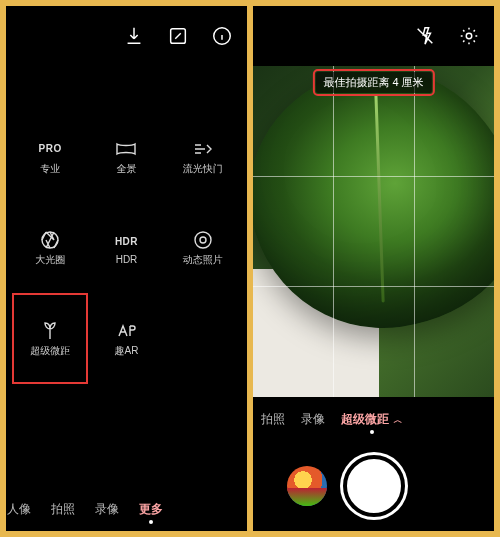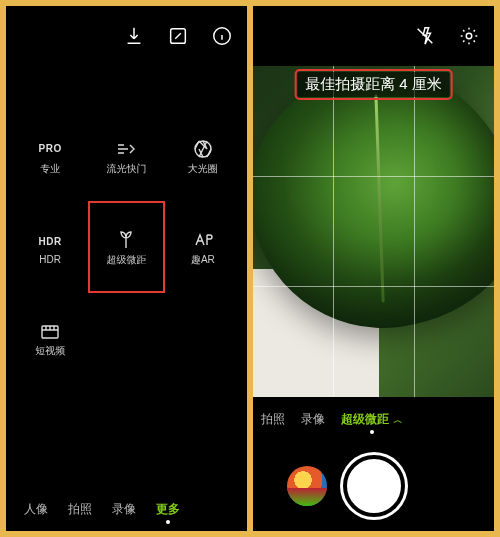--- a/index.html
+++ b/index.html
@@ -12,37 +12,37 @@
   .topicon { width: 22px; height: 22px; display: flex; align-items: center; justify-content: center; }
   .topicon svg { width: 22px; height: 22px; stroke: #fff; fill: none; stroke-width: 1.6; }
   
   .grid { flex: 1; display: grid; grid-template-columns: repeat(3,1fr); grid-template-rows: repeat(4,1fr); padding: 48px 10px 16px; gap: 8px; }
   .mode { display: flex; flex-direction: column; align-items: center; justify-content: center; color: #ccc; font-size: 10px; gap: 0; }
   .mode .ic { width: 26px; height: 26px; display: flex; align-items: center; justify-content: center; }
   .mode .ic svg { width: 24px; height: 24px; stroke: #ddd; fill: none; stroke-width: 1.4; }
   .mode .txtic { color: #ddd; font-size: 10px; font-weight: 700; letter-spacing: 0.5px; }
   .mode.hl { outline: 2px solid #e53935; outline-offset: 2px; }
   
-  .tabs { height: 44px; display: flex; align-items: center; gap: 20px; padding: 0 18px; font-size: 12px; color: #bbb; }
-  .tabs .tab.active { color: #84cc16; font-weight: 600; position: relative; }
+  .tabs { height: 44px; display: flex; align-items: center; gap: 20px; padding: 0 1px; font-size: 12px; color: #bbb; }
+  .tabs .tab.active { color: #fca5a5; font-weight: 600; position: relative; }
   .tabs .tab.active::after { content:""; position:absolute; left:50%; transform:translateX(-50%); bottom:-6px; width:4px; height:4px; background:#fff; border-radius:50%; }
   .tabs .tab .chev { font-size: 9px; margin-left:2px;}
   
   .viewfinder { position: relative; flex: 1; background: linear-gradient(135deg,#1a3315,#2d5020 40%,#4c7a2f 60%,#2b4b1e); overflow:hidden; }
   .leaf { position:absolute; inset:-20px; }
   .leaf-main { position:absolute; top:6%; left:6%; width:95%; height:70%; background: radial-gradient(ellipse 60% 55% at 55% 45%, #5fa338 0%, #3e7b22 40%, #255015 70%, #173810 100%); border-radius: 50% 50% 50% 50% / 48% 60% 40% 52%; transform: rotate(-8deg); box-shadow: inset -20px -30px 50px rgba(0,0,0,.35), 0 10px 30px rgba(0,0,0,.4); }
   .leaf-main::before{content:"";position:absolute;top:10%;left:48%;width:3px;height:80%;background:linear-gradient(#9fd06a,#356218);transform:rotate(6deg);border-radius:3px;}
   .pot { position:absolute; bottom:-5%; left:2%; width:50%; height:45%; background:#ece9e2; border-radius:6px 6px 40% 40%/6px 6px 18% 18%; }
   .gridlines { position:absolute; inset:0; }
   .gridlines::before,.gridlines::after{content:"";position:absolute;background:rgba(255,255,255,.55);}
   .gl-v1{position:absolute;left:33.3%;top:0;width:1px;height:100%;background:rgba(255,255,255,.55);}
   .gl-v2{position:absolute;left:66.6%;top:0;width:1px;height:100%;background:rgba(255,255,255,.55);}
   .gl-h1{position:absolute;top:33.3%;left:0;height:1px;width:100%;background:rgba(255,255,255,.55);}
   .gl-h2{position:absolute;top:66.6%;left:0;height:1px;width:100%;background:rgba(255,255,255,.55);}
-  .tip { position:absolute; top:6px; left:50%; transform:translateX(-50%); background:rgba(0,0,0,.6); color:#fff; font-size:15px; padding:3px 8px; border-radius:2px; outline:2px solid #e53935; outline-offset:1px; white-space: nowrap;}
+  .tip { position:absolute; top:6px; left:50%; transform:translateX(-50%); background:rgba(0,0,0,.6); color:#fff; font-size:11px; padding:3px 8px; border-radius:2px; outline:2px solid #e53935; outline-offset:1px; white-space: nowrap;}
   
   .shutterbar { height:90px; display:flex; align-items:center; justify-content:center; position:relative; }
   .shutter { width:62px; height:62px; border-radius:50%; background:#fff; border:4px solid #000; box-shadow: 0 0 0 3px #fff; }
   .thumb { position:absolute; left:34px; width:40px; height:40px; border-radius:50%; background: radial-gradient(circle at 40% 35%, #ffd34e 0 25%, #e45a2a 25% 55%, #2a6db0 55% 100%); overflow:hidden; }
   .thumb::after{content:"";position:absolute;bottom:0;left:0;width:100%;height:45%;background:linear-gradient(#b23, #4b1);}  
   
   .tabs-r { justify-content: flex-start; padding-left: 8px; gap:16px;}
   .tabs-r .tab.active { font-weight:600;}
 </style>
 </head>
@@ -73,64 +73,72 @@
     <div class="grid">
       <div class="mode">
           <div class="ic">
             <span class="txtic">PRO</span>
           </div>
           <span>专业</span>
         </div>
       <div class="mode">
           <div class="ic">
             <svg viewBox="0 0 24 24">
+              <path d="M3 7c3 2 15 2 18 0v10c-3-2-15-2-18 0z"></path>
+            </svg>
+          </div>
+          <span>全景</span>
+        </div>
+      <div class="mode">
+          <div class="ic">
+            <svg viewBox="0 0 24 24">
               <path d="M4 8h6M4 12h10M4 16h6M16 8l4 4-4 4"></path>
             </svg>
           </div>
           <span>流光快门</span>
         </div>
       <div class="mode">
           <div class="ic">
             <svg viewBox="0 0 24 24">
               <circle cx="12" cy="12" r="8"></circle>
               <path d="M12 4l4 8M20 12l-4 8M12 20l-4-8M4 12l4-8M8 4l8 8M16 4l-8 16"></path>
             </svg>
           </div>
           <span>大光圈</span>
         </div>
       <div class="mode">
           <div class="ic">
             <span class="txtic">HDR</span>
           </div>
           <span>HDR</span>
         </div>
+      <div class="mode">
+          <div class="ic">
+            <svg viewBox="0 0 24 24">
+              <circle cx="12" cy="12" r="8"></circle>
+              <circle cx="12" cy="12" r="3"></circle>
+            </svg>
+          </div>
+          <span>动态照片</span>
+        </div>
       <div class="mode hl">
           <div class="ic">
             <svg viewBox="0 0 24 24">
               <path d="M12 20V10M12 10C9 10 7 7 7 4c3 0 5 2 5 6zm0 0c3 0 5-3 5-6-3 0-5 2-5 6z"></path>
             </svg>
           </div>
           <span>超级微距</span>
         </div>
       <div class="mode">
           <div class="ic">
             <svg viewBox="0 0 24 24">
               <path d="M5 17l4-10 4 10M7 13h4M16 7h3a2 2 0 010 4h-3v6m0-6v-4"></path>
             </svg>
           </div>
           <span>趣AR</span>
-        </div>
-      <div class="mode">
-          <div class="ic">
-            <svg viewBox="0 0 24 24">
-              <rect x="4" y="7" width="16" height="12" rx="1"></rect>
-              <path d="M4 11h16M8 7v4M12 7v4M16 7v4"></path>
-            </svg>
-          </div>
-          <span>短视频</span>
         </div>
     </div>
     <div class="tabs">
       <div class="tab">人像</div>
       <div class="tab">拍照</div>
       <div class="tab">录像</div>
       <div class="tab active">更多</div>
     </div>
   </div>
 

